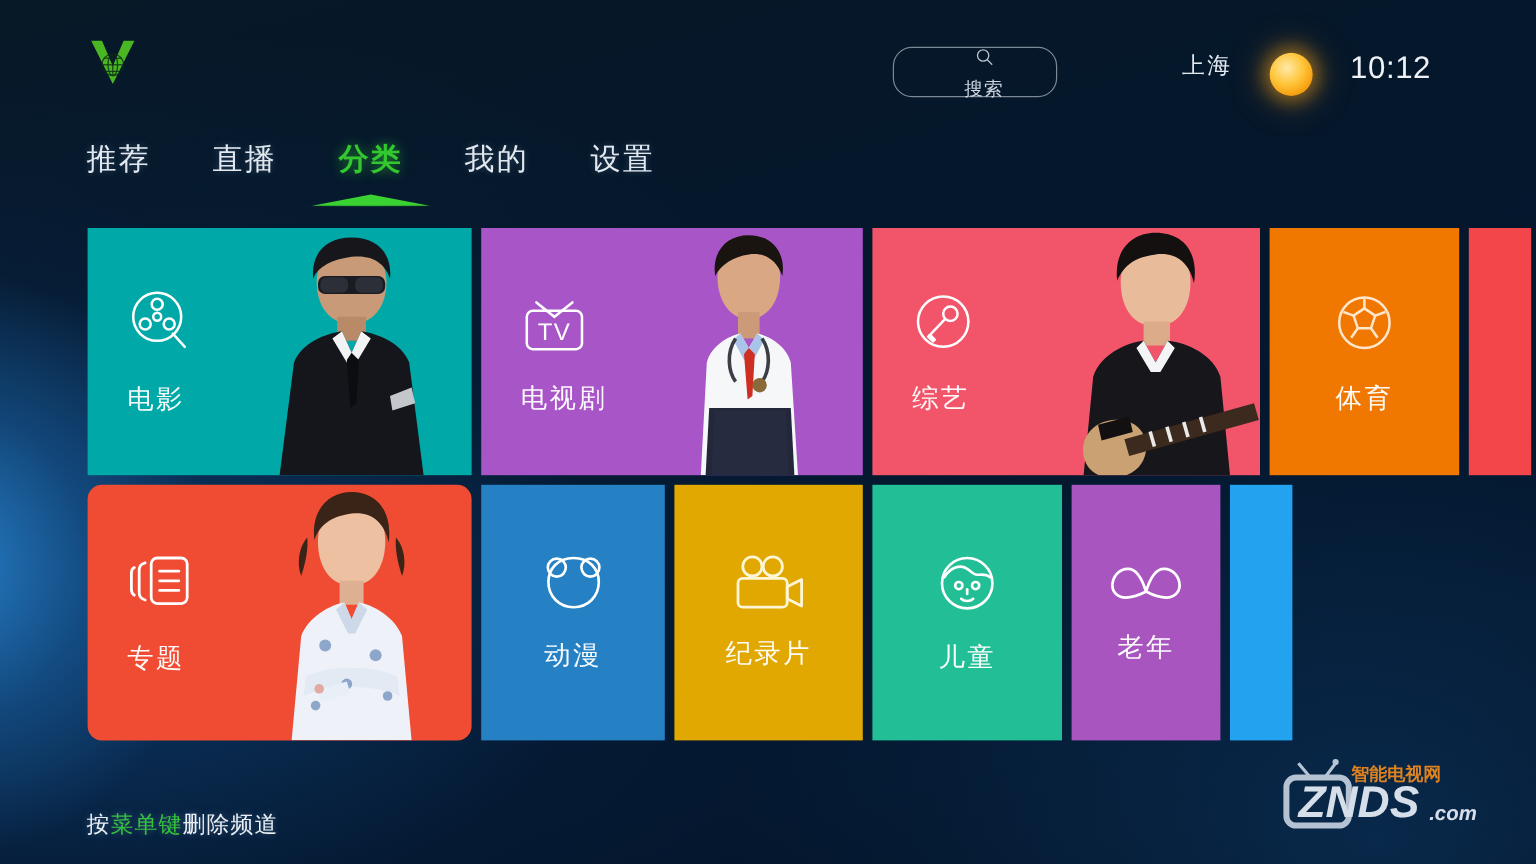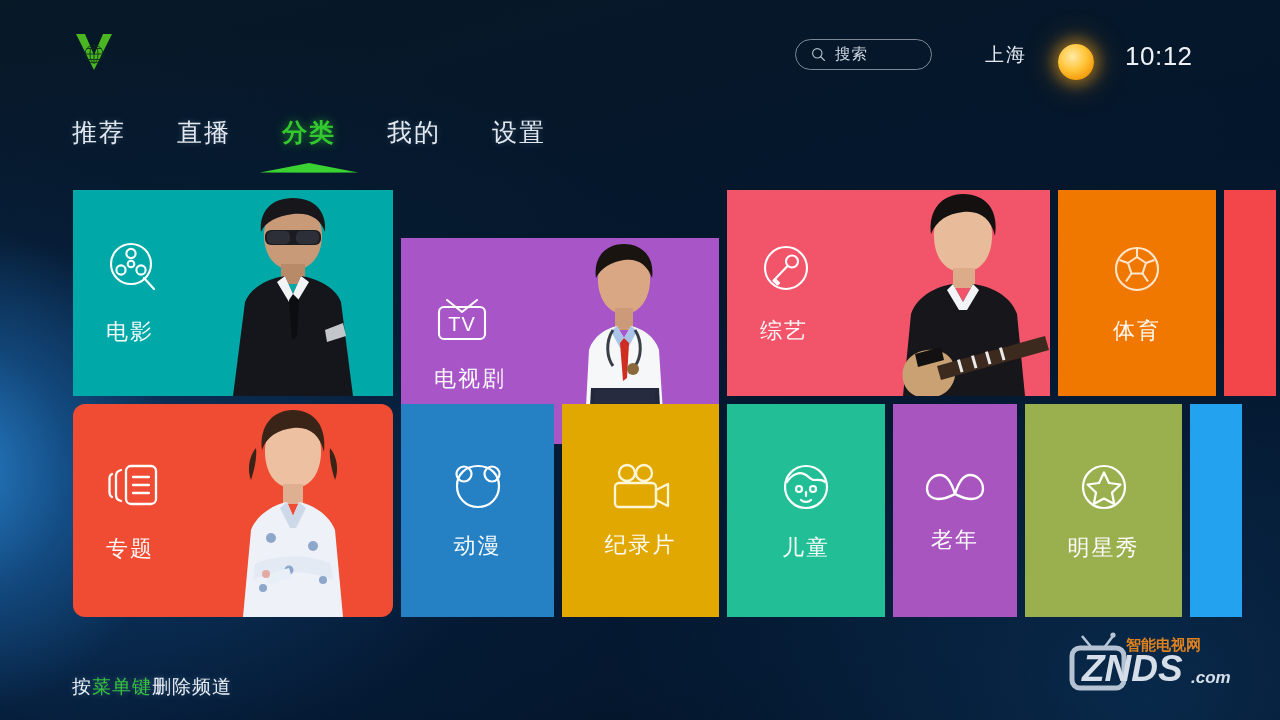--- a/index.html
+++ b/index.html
@@ -28,25 +28,26 @@
     display: flex; align-items: center; gap: 6px;
   }
   .logo-mark { width: 44px; height: 44px; display:block; }
   .logo-text {
     color: #e9eef5; font-size: 27px; letter-spacing: 1px;
     text-shadow: 0 0 7px rgba(160,190,225,0.35);
     font-weight: normal;
   }
 
   .search-pill {
-    position: absolute; left: 795px; top: 39px;
-    width: 137px; height: 31px;
+    position: absolute; left: 744px; top: 39px;
+    width: 137px; height: 42px;
     border: 1px solid #7d8896; border-radius: 16px;
     display: flex; align-items: center; gap: 9px;
     padding-left: 15px;
+    flex-direction: column;
   }
   .search-pill .mag { width: 15px; height: 15px; flex: none; }
   .search-label { color: #cfd7e1; font-size: 15.5px; letter-spacing: 1px; }
 
   .city {
     position: absolute; left: 985px; top: 42px;
     color: #e3e9f1; font-size: 19px; letter-spacing: 2px;
   }
   .weather-icon {
     position: absolute; left: 1058px; top: 44px;
@@ -210,21 +211,21 @@
                 <circle cx="27" cy="25" r="3.3"></circle>
                 <circle cx="27" cy="14.5" r="4.6"></circle>
                 <circle cx="17" cy="31" r="4.6"></circle>
                 <circle cx="37" cy="31" r="4.6"></circle>
                 <path d="M40 39 L50 50" stroke-linecap="round"></path>
               </g>
             </svg></div>
           <div class="tile-label">电影</div>
         </div>
       </div>
-      <div class="tile wide" style="width: 318px; background: rgb(168, 85, 200); margin-top: 48px;">
+      <div class="tile wide" style="width: 318px; background: rgb(168, 85, 200);">
         <div class="art">
           <svg viewBox="0 0 190 206" preserveAspectRatio="xMaxYMax meet" width="190" height="206">
             <g>
               <path d="M95 12 C77 12 68 26 69 44 C70 62 80 76 95 76 C110 76 120 62 121 44 C122 26 113 12 95 12 Z" fill="#d9a784"></path>
               <path d="M67 40 C64 20 76 6 95 6 C114 6 126 20 123 40 C118 26 108 20 95 22 C82 24 72 30 67 40 Z" fill="#1a1410"></path>
               <path d="M86 70 L104 70 L104 92 L86 92 Z" fill="#cc9a78"></path>
               <path d="M55 206 L60 112 C64 98 78 90 88 88 L95 100 L102 88 C112 90 126 98 130 112 L136 206 Z" fill="#f6f7f9"></path>
               <path d="M88 88 L95 100 L102 88 L108 93 L99 110 L91 110 L82 93 Z" fill="#a9c4e8"></path>
               <path d="M95 100 L100 105 L98 140 L94 143 L91 105 Z" fill="#cf2e22"></path>
               <path d="M84 92 C76 104 78 120 84 128" fill="none" stroke="#3a3f46" stroke-width="3"></path>
@@ -381,31 +382,20 @@
       <div class="tile" style="width: 124px; background: rgb(168, 85, 192);">
         <div class="label-block">
           <div class="tile-icon"><svg viewBox="0 0 66 40" width="66" height="40">
               <g fill="none" stroke="#fff" stroke-width="2.3" stroke-linejoin="round" stroke-linecap="round">
                 <path d="M33 27 C30 17 25 8 18 8 C10 8 5 15 5 22 C5 28 10 32 16 32 C24 32 29 29 33 27 C37 29 42 32 50 32 C56 32 61 28 61 22 C61 15 56 8 48 8 C41 8 36 17 33 27 Z"></path>
               </g>
             </svg></div>
           <div class="tile-label">老年</div>
         </div>
       </div>
-      <div class="tile" style="width: 157px; background: rgb(154, 176, 79);">
-        <div class="label-block">
-          <div class="tile-icon"><svg viewBox="0 0 56 56" width="56" height="56">
-              <g fill="none" stroke="#fff" stroke-width="2.2" stroke-linejoin="round">
-                <circle cx="28" cy="28" r="21"></circle>
-                <path d="M28 13.5 L33 24 L44.5 25.5 L36 33.5 L38.2 45 L28 39.5 L17.8 45 L20 33.5 L11.5 25.5 L23 24 Z"></path>
-              </g>
-            </svg></div>
-          <div class="tile-label">明星秀</div>
-        </div>
-      </div>
       <div class="tile" style="width: 52px; background: rgb(35, 163, 239);"></div>
     </div>
 
   <div class="hint">
     <span>按</span><span class="key">菜单键</span><span>删除频道</span>
   </div>
 
   <div class="watermark">
     <svg viewBox="0 0 210 66" width="210" height="66">
       <g opacity="0.9">

